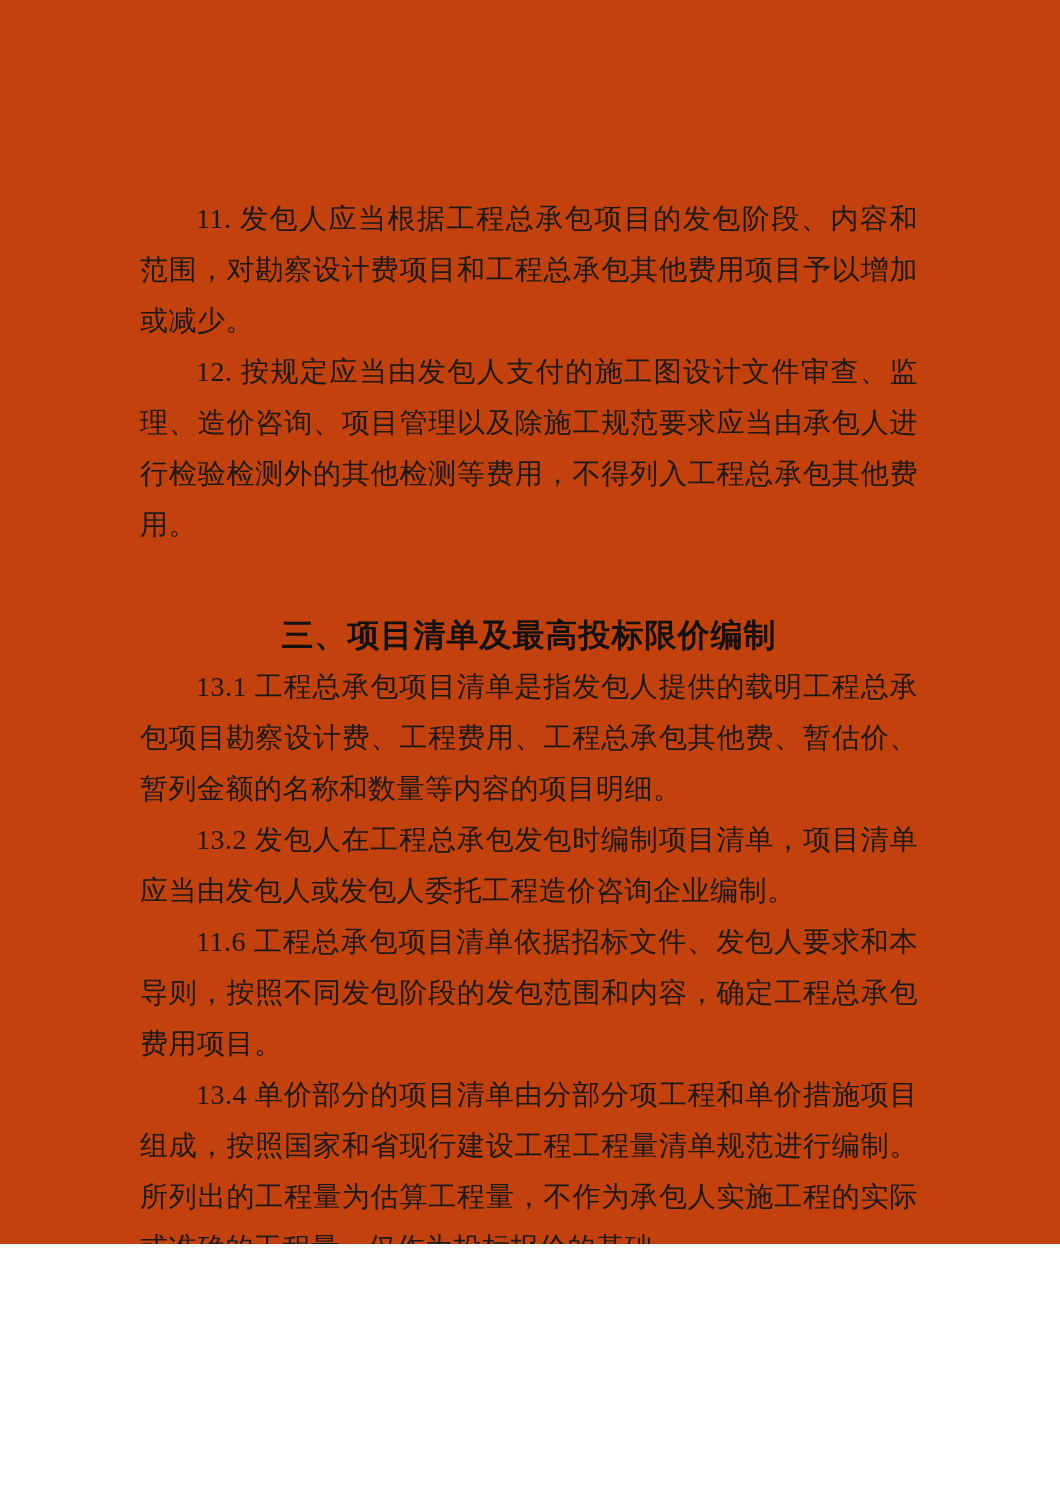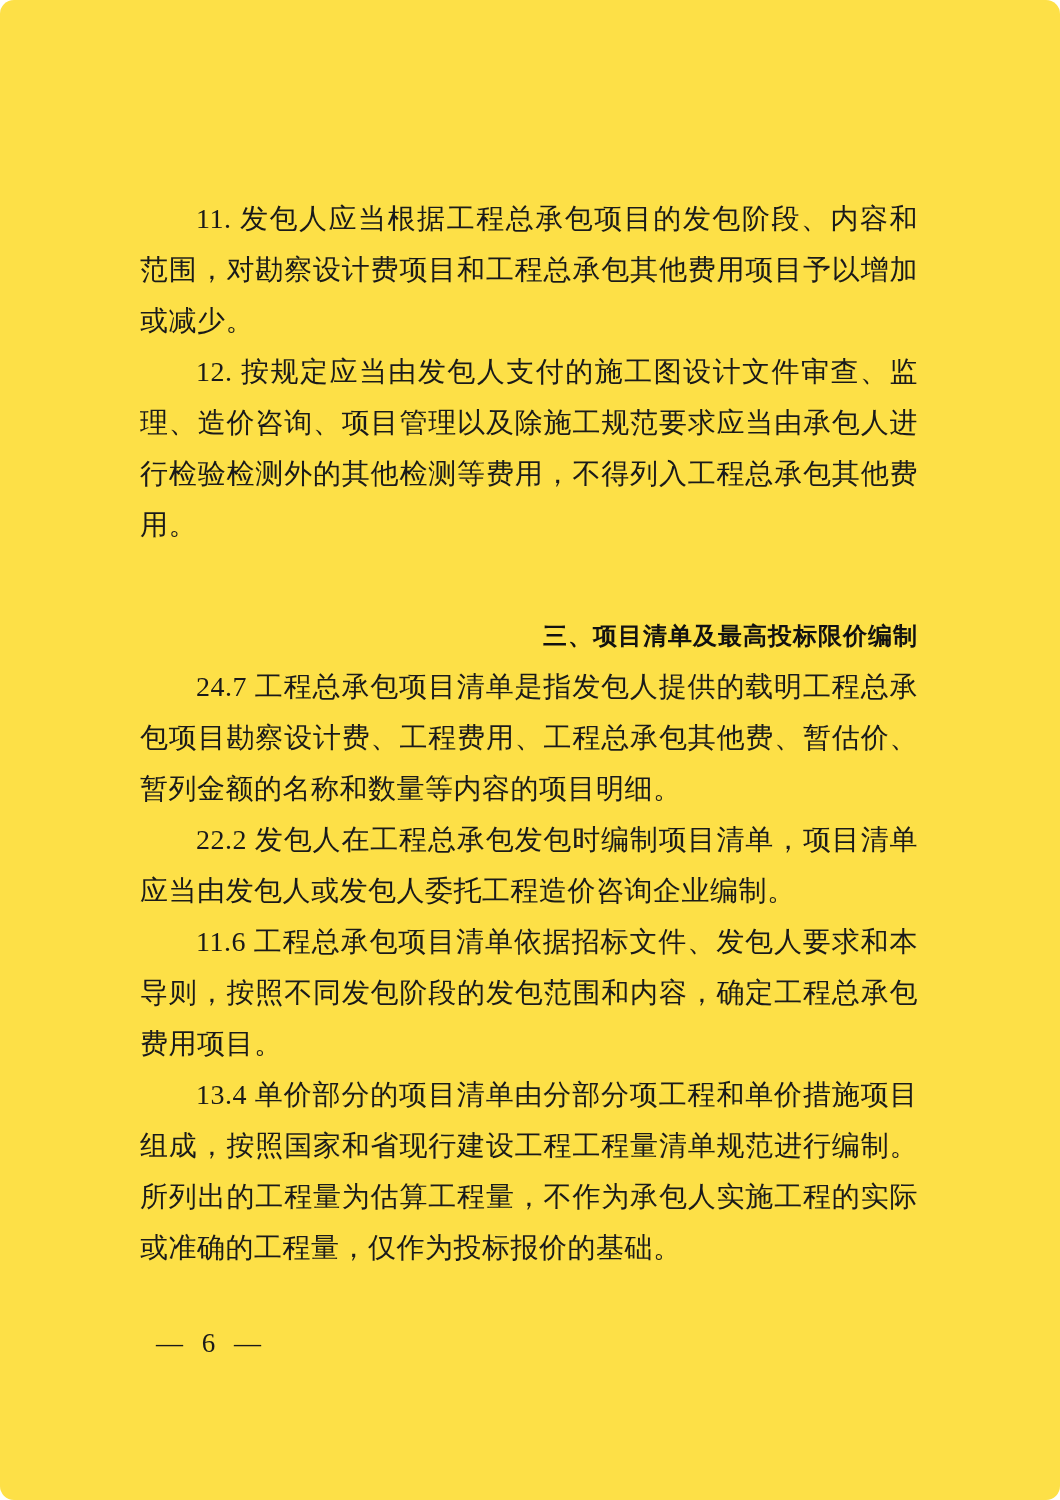--- a/index.html
+++ b/index.html
@@ -3,27 +3,26 @@
 <meta charset="utf-8">
 <style>
   html, body {
     margin: 0;
     padding: 0;
     background: #ffffff;
   }
   .page {
     position: relative;
     width: 1060px;
-    height: 1500px;
-    background: #fde047;
+    height: 1244px;
+    background: #c2410c;
     color: #1a1a1a;
     font-family: "Liberation Serif", "DejaVu Serif", serif;
     overflow: hidden;
     box-sizing: border-box;
-    border-radius: 14px;
   }
   .content {
     position: absolute;
     left: 140px;
     top: 193px;
     width: 778px;
   }
   .body-para {
     margin: 0;
     font-size: 28px;
@@ -31,23 +30,23 @@
     text-align: justify;
     text-justify: inter-character;
     text-indent: 2em;
     letter-spacing: 0.5px;
     word-break: break-all;
   }
   .section-heading {
     margin: 60px 0 0 0;
     font-family: "Liberation Sans", "DejaVu Sans", sans-serif;
     font-weight: bold;
-    font-size: 24px;
+    font-size: 32px;
     line-height: 51px;
-    text-align: right;
+    text-align: center;
     letter-spacing: 1px;
     color: #111111;
   }
   .page-footer {
     position: absolute;
     left: 156px;
     top: 1326px;
     font-size: 27px;
     line-height: 34px;
     color: #1a1a1a;
@@ -64,23 +63,23 @@
 
   <main class="content">
 
     <p class="body-para">11. 发包人应当根据工程总承包项目的发包阶段、内容和范围，对勘察设计费项目和工程总承包其他费用项目予以增加或减少。</p>
 
     <p class="body-para">12. 按规定应当由发包人支付的施工图设计文件审查、监理、造价咨询、项目管理以及除施工规范要求应当由承包人进行检验检测外的其他检测等费用，不得列入工程总承包其他费用。</p>
 
     <h2 class="section-heading">三、项目清单及最高投标限价编制</h2>
 
 
-    <p class="body-para">24.7 工程总承包项目清单是指发包人提供的载明工程总承包项目勘察设计费、工程费用、工程总承包其他费、暂估价、暂列金额的名称和数量等内容的项目明细。</p>
+    <p class="body-para">13.1 工程总承包项目清单是指发包人提供的载明工程总承包项目勘察设计费、工程费用、工程总承包其他费、暂估价、暂列金额的名称和数量等内容的项目明细。</p>
 
-    <p class="body-para">22.2 发包人在工程总承包发包时编制项目清单，项目清单应当由发包人或发包人委托工程造价咨询企业编制。</p>
+    <p class="body-para">13.2 发包人在工程总承包发包时编制项目清单，项目清单应当由发包人或发包人委托工程造价咨询企业编制。</p>
 
     <p class="body-para">11.6 工程总承包项目清单依据招标文件、发包人要求和本导则，按照不同发包阶段的发包范围和内容，确定工程总承包费用项目。</p>
 
     <p class="body-para">13.4 单价部分的项目清单由分部分项工程和单价措施项目组成，按照国家和省现行建设工程工程量清单规范进行编制。所列出的工程量为估算工程量，不作为承包人实施工程的实际或准确的工程量，仅作为投标报价的基础。</p>
 
 
   </main>
 
   <footer class="page-footer">
     <span class="page-number-display">— 6 —</span>

